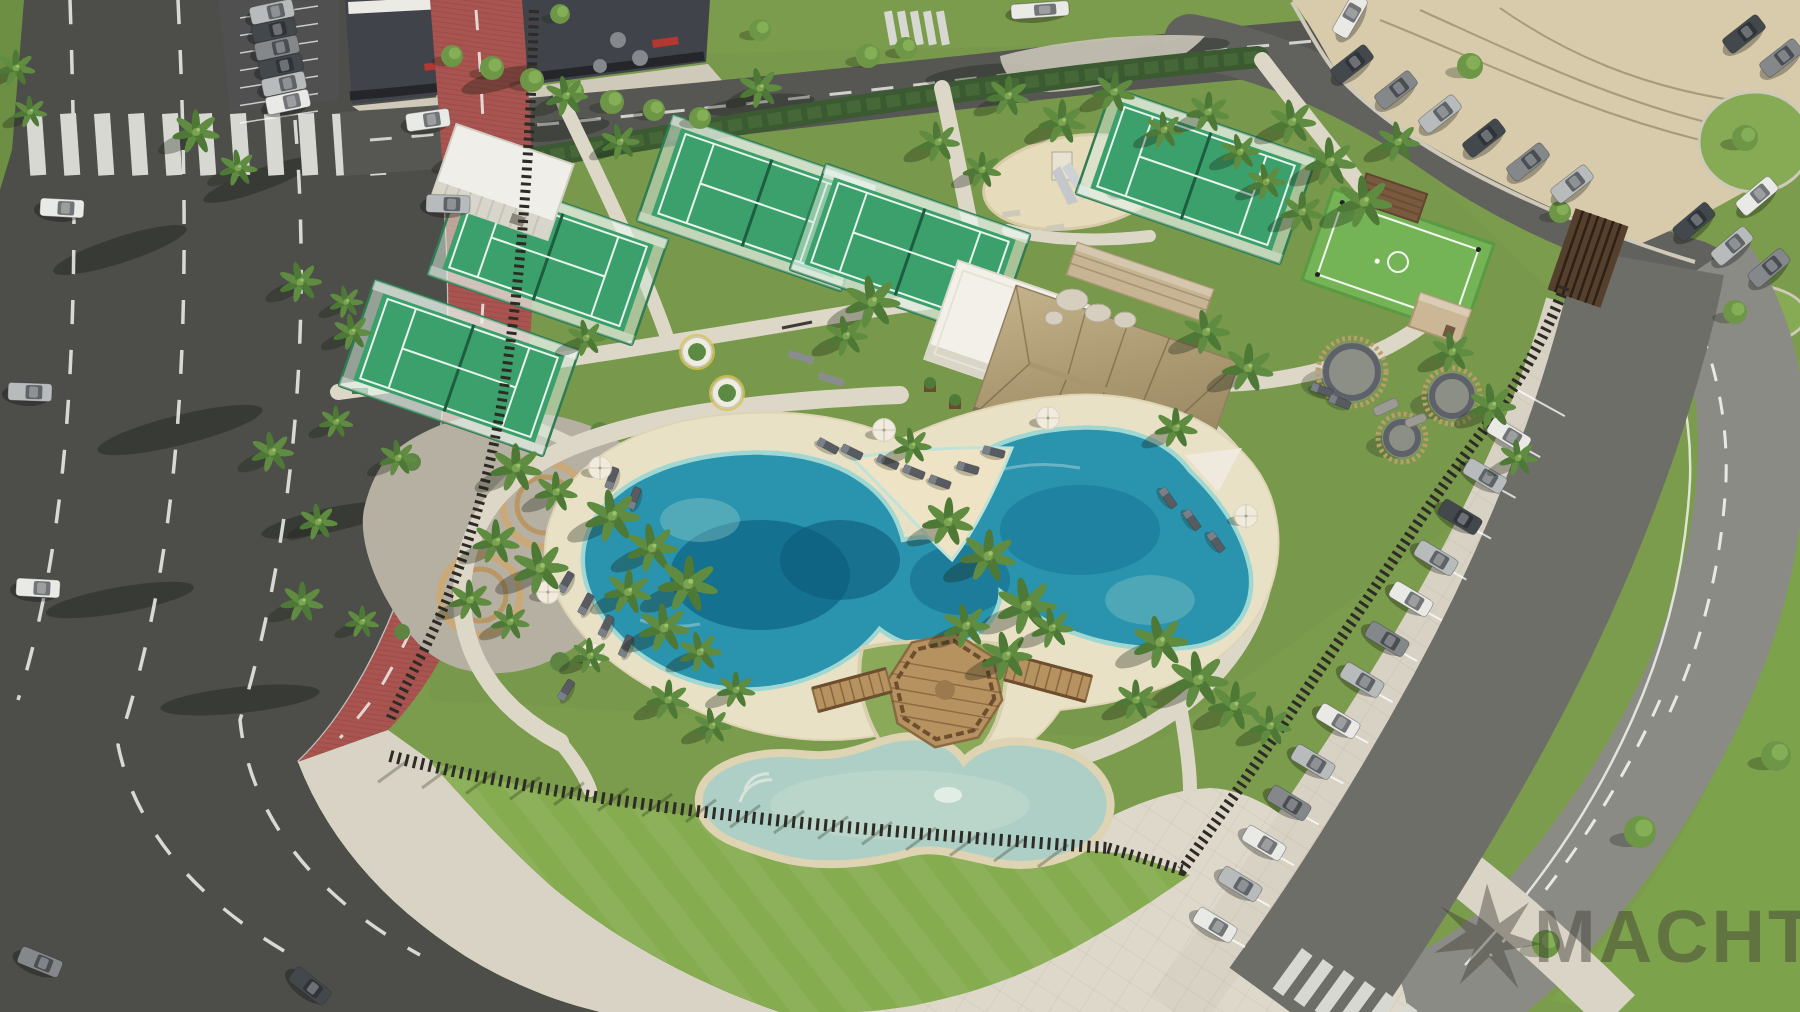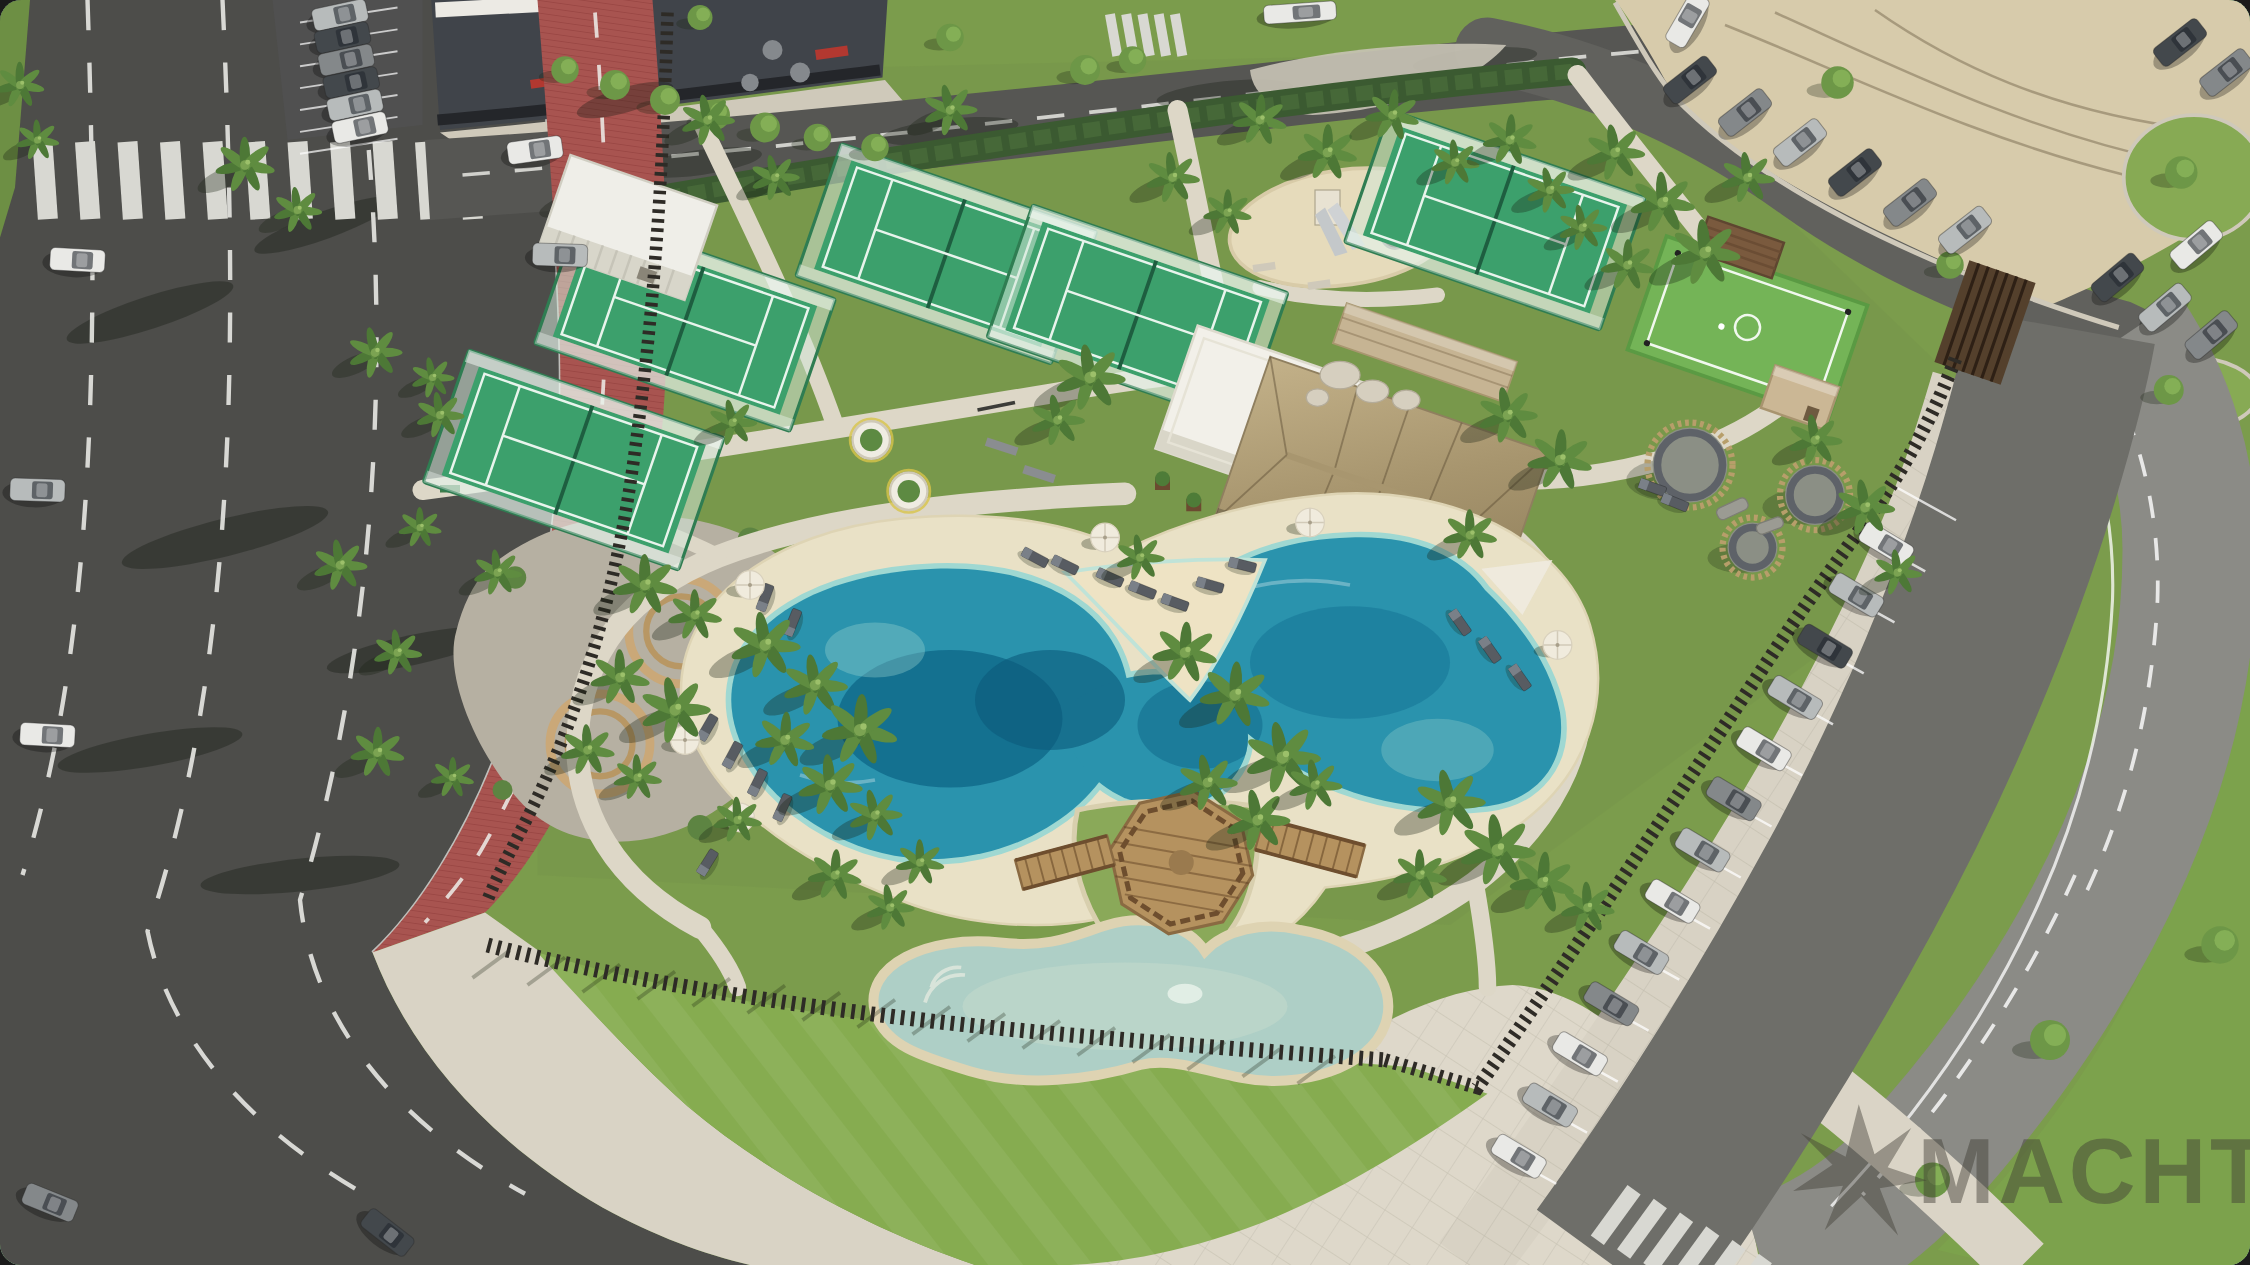--- a/index.html
+++ b/index.html
@@ -1,17 +1,17 @@
 <!DOCTYPE html>
 <html><head>
 <meta charset="utf-8">
 <style>
   html,body{margin:0;padding:0;background:#1b1b1b;}
   .stage{position:relative;width:1800px;height:1012px;overflow:hidden;background:#7dd3fc;
-         font-family:"Liberation Sans", sans-serif;border-radius:17px;}
+         font-family:"Liberation Sans", sans-serif;}
   svg{display:block}
   .wm-text{font-family:"Liberation Sans", sans-serif;font-weight:800;font-size:74px;
            letter-spacing:3px;fill:rgba(62,60,52,0.48);}
 </style>
 </head>
 <body>
 
 <div class="stage">
 <svg viewBox="0 0 1800 1012" width="1800" height="1012">
   <defs>

